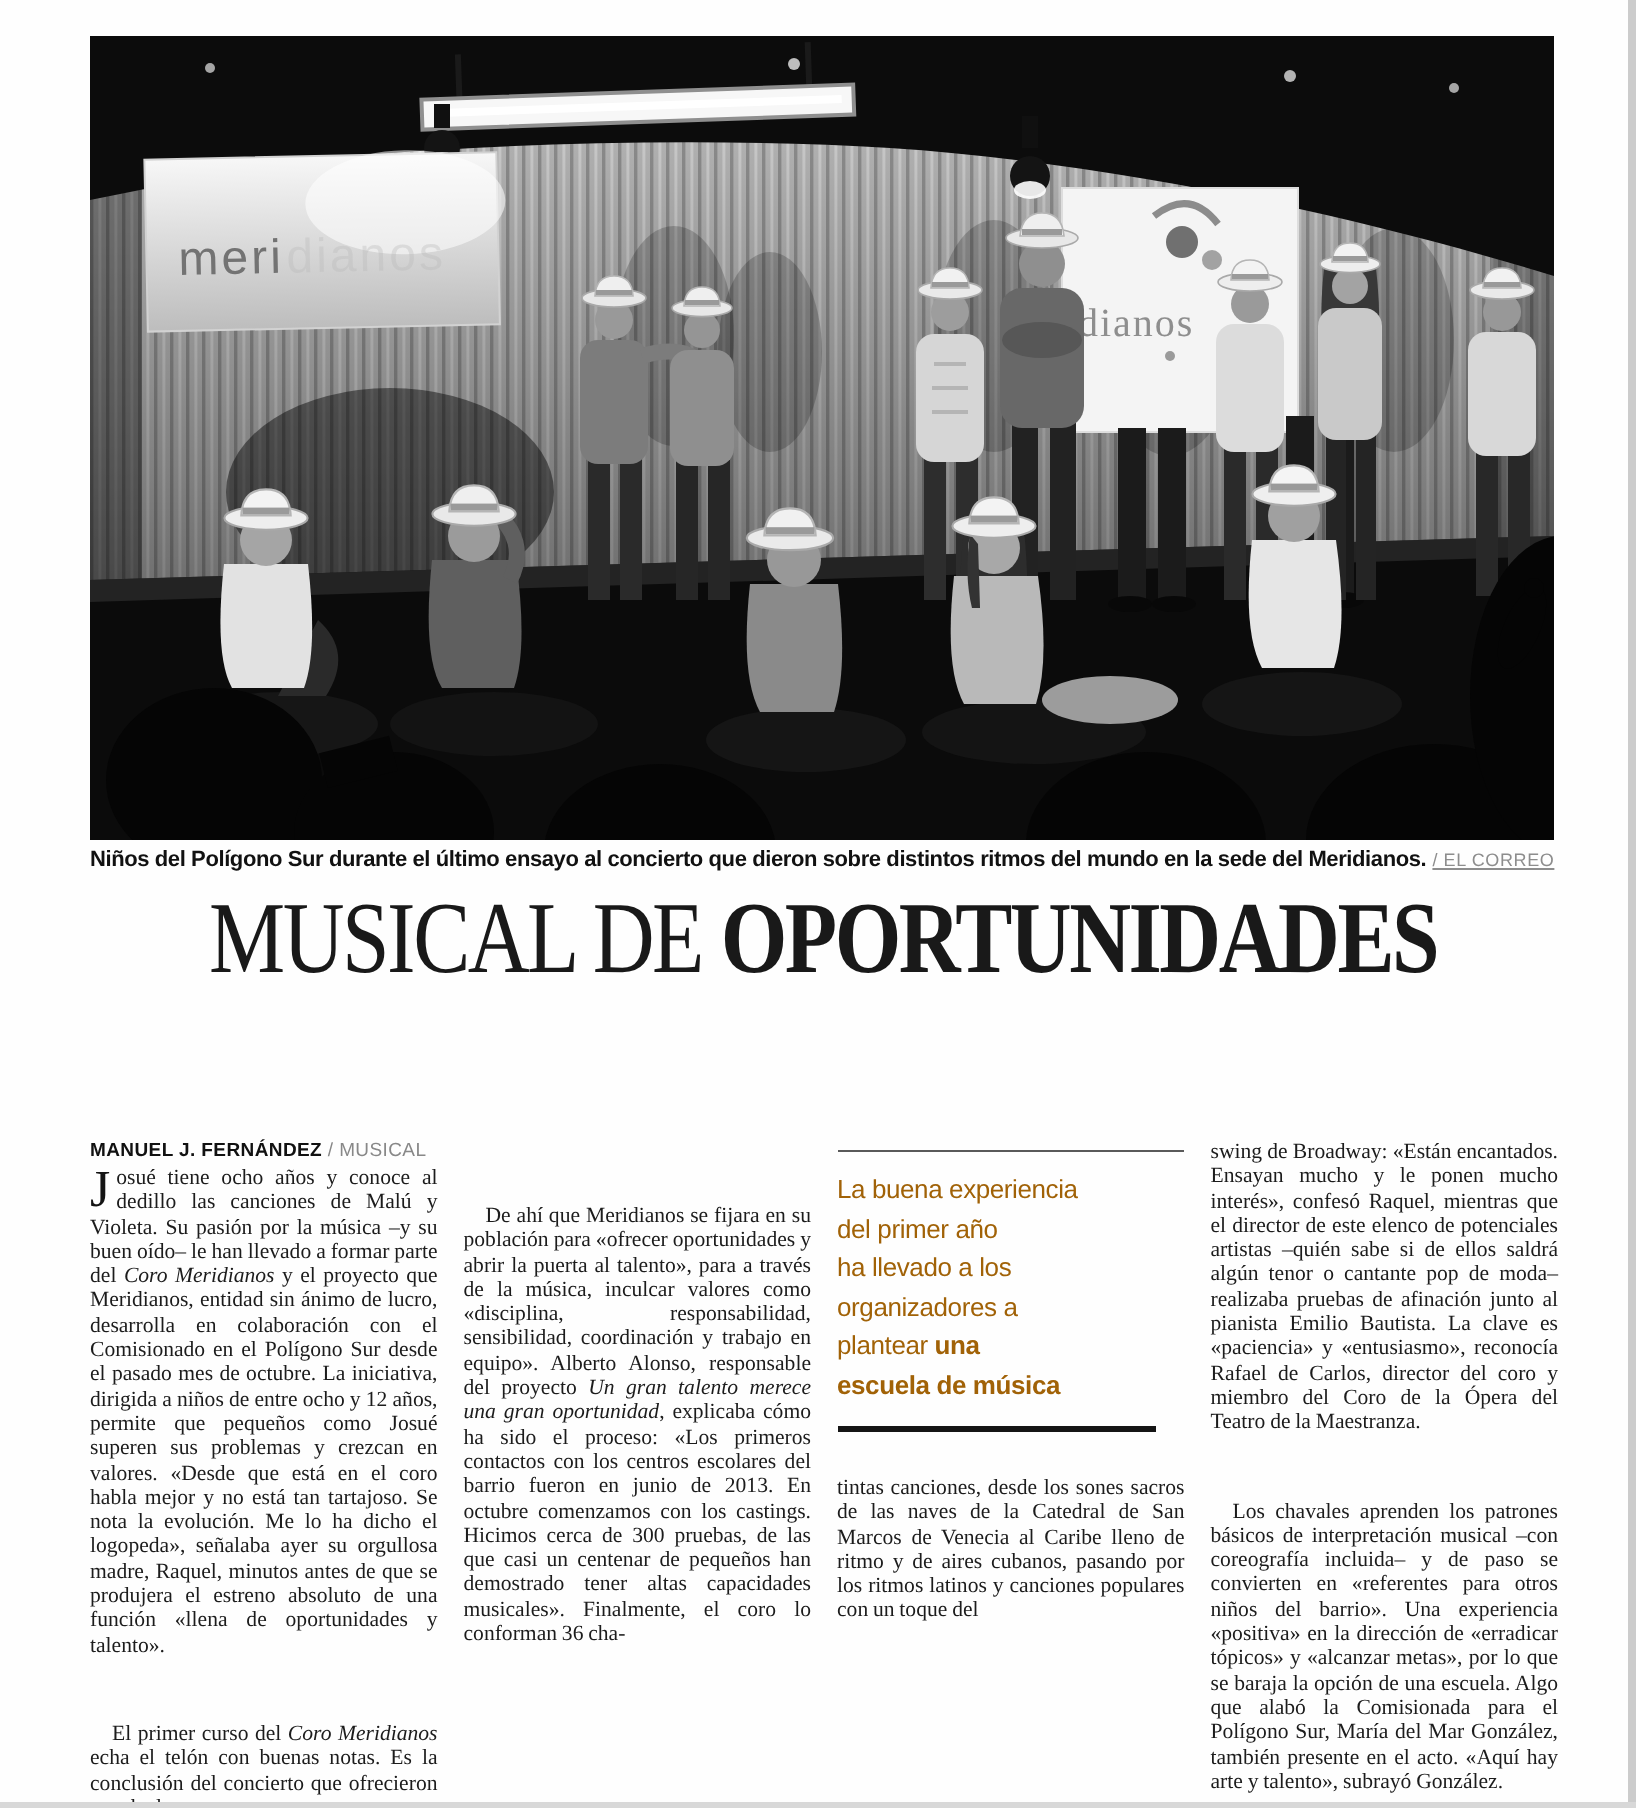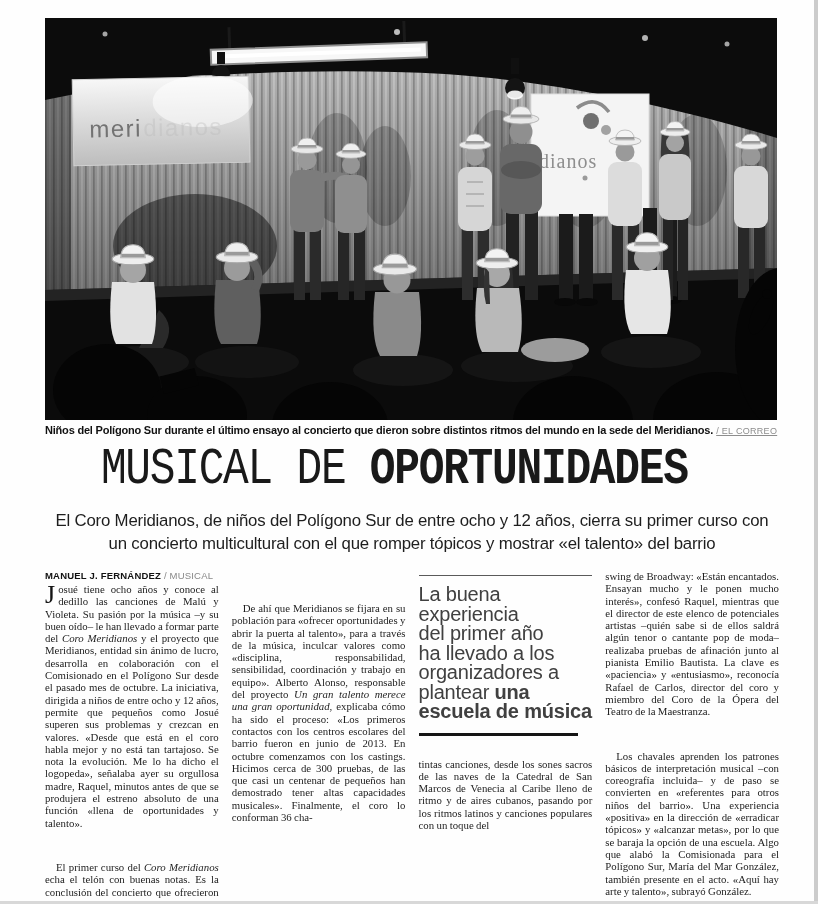--- a/index.html
+++ b/index.html
@@ -18,22 +18,22 @@
   .sign-text-left-faded { font-family:"Liberation Sans",sans-serif; font-size:24px; letter-spacing:1.5px; fill:#b9b9b9; opacity:.35; }
   .sign-text-right { font-family:"Liberation Serif",serif; font-size:20px; letter-spacing:1px; fill:#8e8e8e; }
 
   
   .caption { position:absolute; left:45px; top:424px; width:760px; white-space:nowrap;
              font-family:"Liberation Sans",sans-serif; font-size:11px; color:#111; }
   .cap-main   { font-weight:bold; letter-spacing:-0.2px; }
   .cap-credit { font-weight:normal; font-size:9px; color:#8d8d8d; letter-spacing:0.3px;text-decoration:underline; }
 
   
-  .headline { position:absolute; left:45px; top:442px; width:734px; 
-              font-family:Liberation Mono, monospace; color:#191919; }
+  .headline { position:absolute; left:45px; top:442px; width:734px; text-align:center;
+              font-family:Liberation Serif, serif; color:#191919; }
   .hl-inner { display:inline-block; transform:scaleX(0.84); transform-origin:50% 50%;
               font-size:51px; line-height:56px; letter-spacing:-1.5px; white-space:nowrap; }
   .hl-light { font-weight:400; }
   .hl-bold  { font-weight:700; }
 
   
   .subheadline { position:absolute; left:49px; top:509px; width:726px; text-align:center;
                  font-family:"Liberation Sans",sans-serif; font-size:16.8px; line-height:23px;
                  font-weight:400; color:#1e1e1e; letter-spacing:-0.2px; }
 
@@ -45,22 +45,22 @@
             margin-bottom:2px; white-space:nowrap; }
   .byline-author { font-weight:bold; color:#111; }
   .byline-location { font-weight:normal; color:#888; }
   .body-p { font-size:10.8px; line-height:12.3px; text-align:justify; color:#1c1c1c;
             word-spacing:-0.3px; }
   .body-p.indent { text-indent:11px;margin-top:32px; }
   .dropcap { float:left; font-size:26px; line-height:21px; padding:1px 3px 0 0; color:#141414; }
 
   
   .pullquote { margin-top:5px; border-top:1px solid #5a5a5a; padding:9px 0 0 0; margin-bottom:22px; }
-  .pq-text { font-family:"Liberation Sans",sans-serif; font-size:20px; line-height:19.5px;
-             color:#404040; letter-spacing:-0.2px; }
+  .pq-text { font-family:"Liberation Sans",sans-serif; font-size:13px; line-height:19.5px;
+             color:#a16207; letter-spacing:-0.2px; }
   .pq-rule { width:92%; height:3px; background:#151515; margin-top:11px; }
 </style>
 </head>
 <body>
 
 <div class="page">
 
   <figure class="photo">
     <svg width="732" height="402" viewBox="0 0 732 402" xmlns="http://www.w3.org/2000/svg">
       <defs>
@@ -319,21 +319,20 @@
     <span class="cap-main">Niños del Polígono Sur durante el último ensayo al concierto que dieron sobre distintos ritmos del mundo en la sede del Meridianos.</span>
     <span class="cap-credit">/ EL CORREO</span>
   </p>
 
   <h1 class="headline">
     <span class="hl-inner">
       <span class="hl-light">MUSICAL DE </span><span class="hl-bold">OPORTUNIDADES</span>
     </span>
   </h1>
 
-  <h2 class="subheadline">El Coro Meridianos, de niños del Polígono Sur de entre ocho y 12 años, cierra su primer curso con un concierto multicultural con el que romper tópicos y mostrar «el talento» del barrio</h2>
 
   <div class="body-columns">
 
     <div class="col">
       <p class="byline">
         <span class="byline-author">MANUEL J. FERNÁNDEZ</span>
         <span class="byline-location">/ MUSICAL</span>
       </p>
       <p class="body-p"><span class="dropcap">J</span><span>osué tiene ocho años y conoce al dedillo las canciones de Malú y Violeta. Su pasión por la música –y su buen oído– le han llevado a formar parte del <i>Coro Meridianos</i> y el proyecto que Meridianos, entidad sin ánimo de lucro, desarrolla en colaboración con el Comisionado en el Polígono Sur desde el pasado mes de octubre. La iniciativa, dirigida a niños de entre ocho y 12 años, permite que pequeños como Josué superen sus problemas y crezcan en valores. «Desde que está en el coro habla mejor y no está tan tartajoso. Se nota la evolución. Me lo ha dicho el logopeda», señalaba ayer su orgullosa madre, Raquel, minutos antes de que se produjera el estreno absoluto de una función «llena de oportunidades y talento».</span></p>
       <p class="body-p indent">El primer curso del <i>Coro Meridianos</i> echa el telón con buenas notas. Es la conclusión del concierto que ofrecieron anoche los peque-</p>

